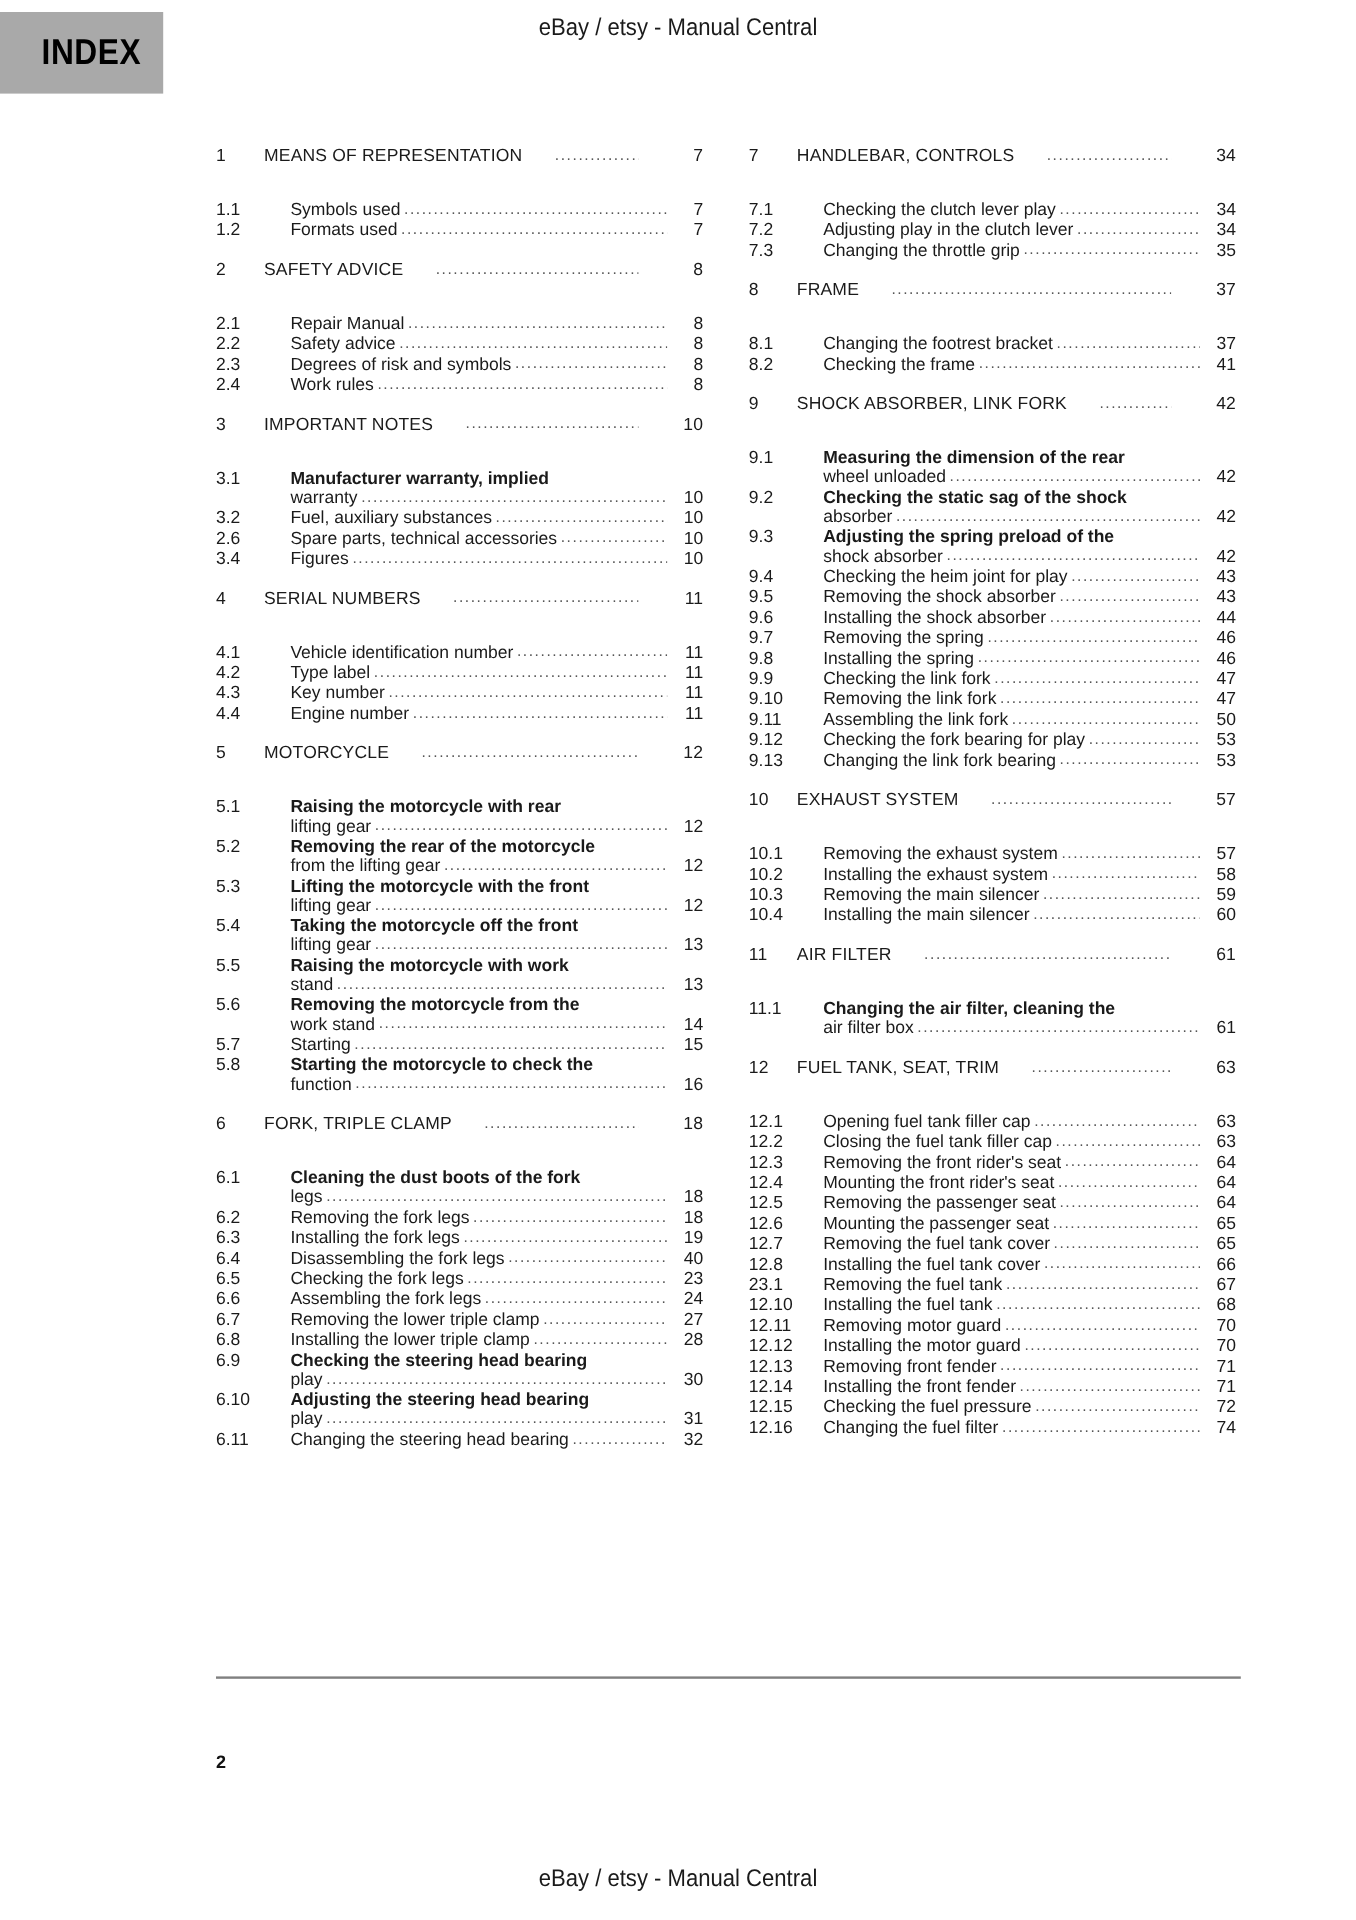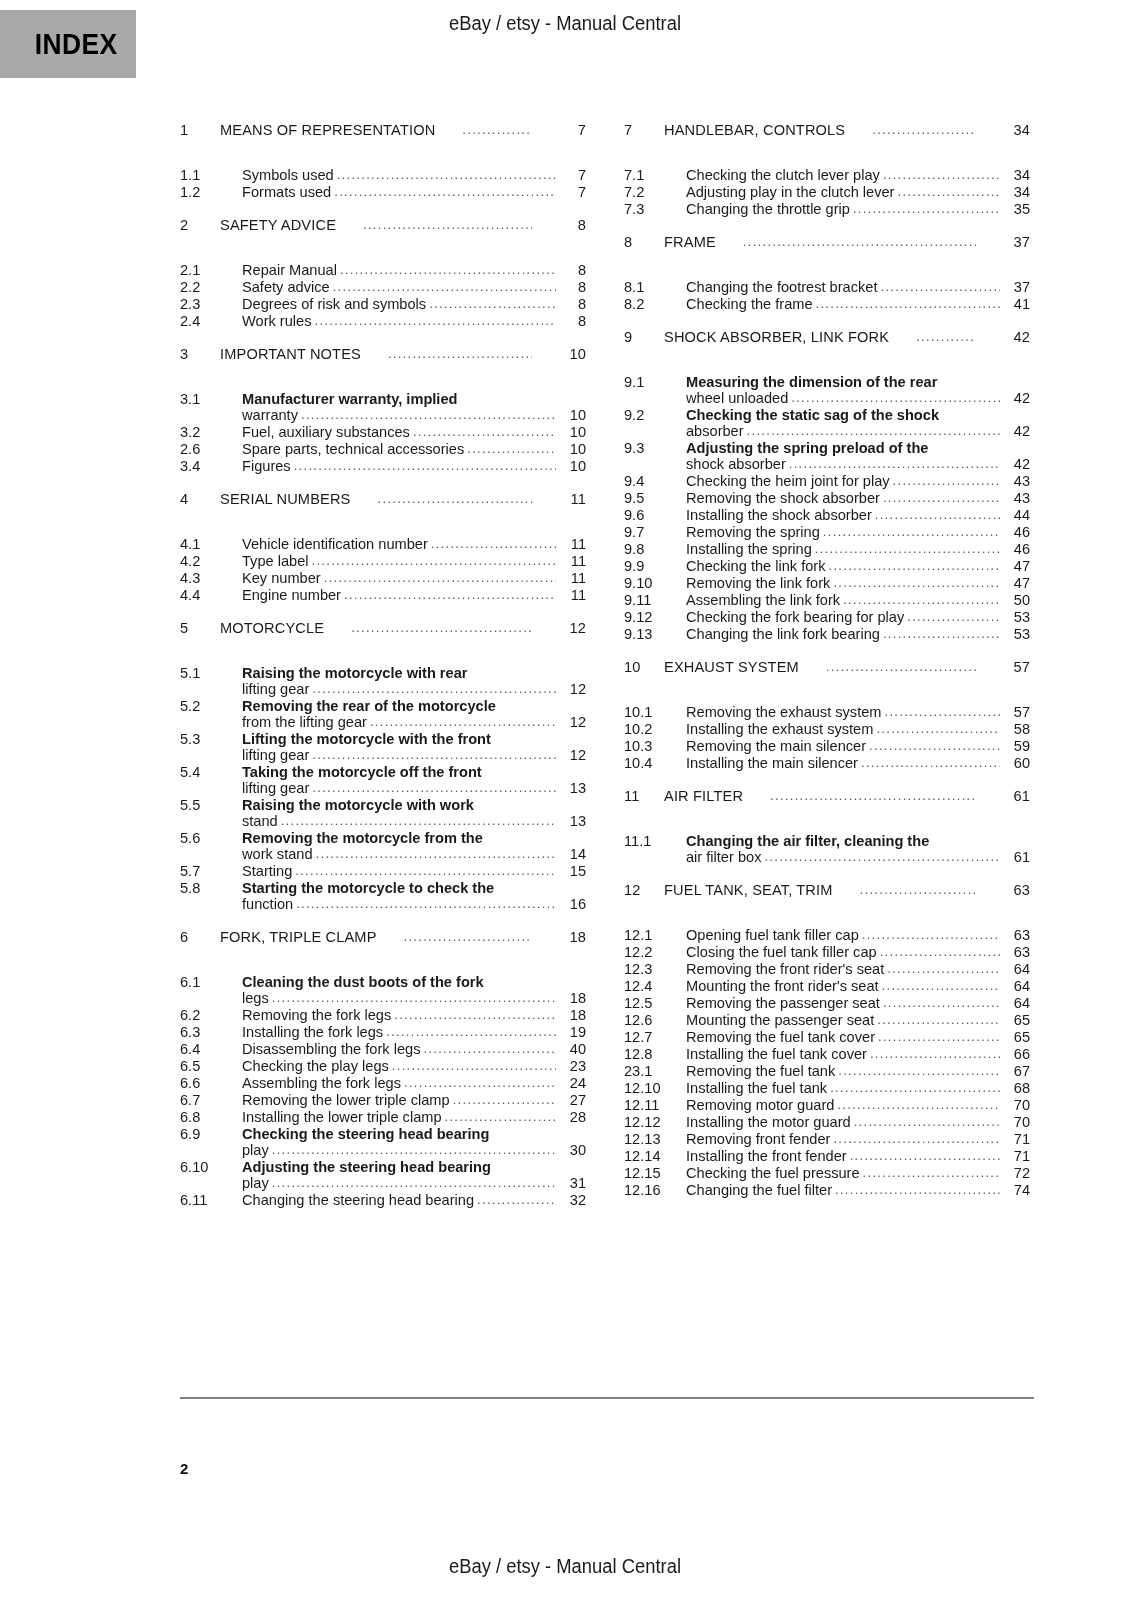--- a/index.html
+++ b/index.html
@@ -508,21 +508,21 @@
               <span class="text">Disassembling the fork legs</span>
               <span class="leader">........................................................................................................................</span>
               <span class="page">40</span>
             </span>
           </span>
         </div>
         <div class="section">
           <span class="num">6.5</span>
           <span class="body">
             <span class="line">
-              <span class="text">Checking the play legs</span>
+              <span class="text">Checking the fork legs</span>
               <span class="leader">........................................................................................................................</span>
               <span class="page">23</span>
             </span>
           </span>
         </div>
         <div class="section">
           <span class="num">6.6</span>
           <span class="body">
             <span class="line">
               <span class="text">Assembling the fork legs</span>

